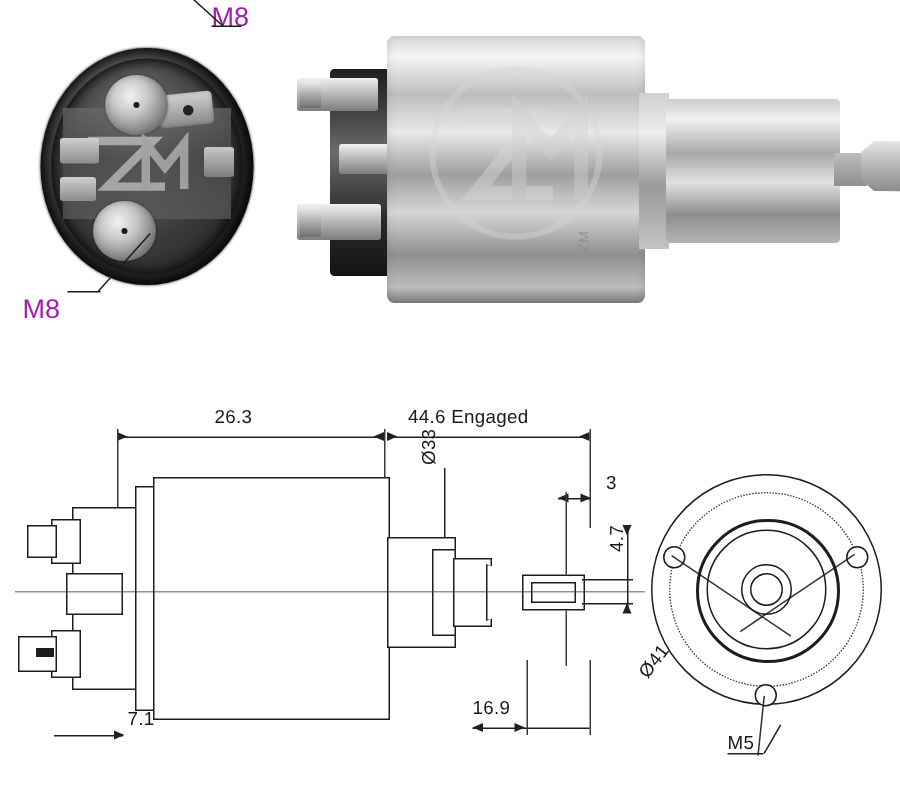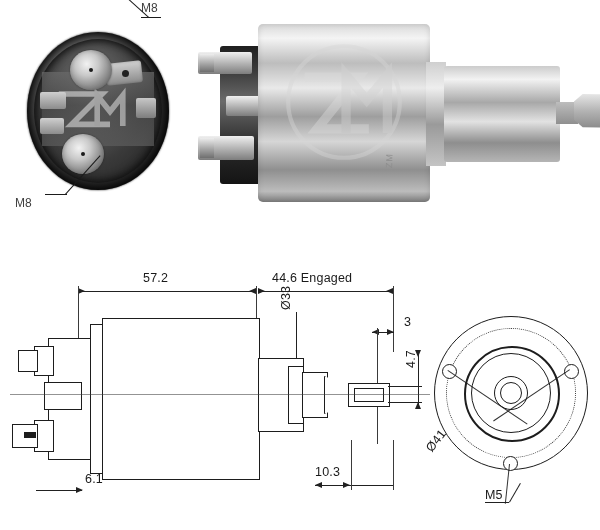--- a/index.html
+++ b/index.html
@@ -4,21 +4,21 @@
 <style>
   html,body{margin:0;padding:0;background:#fff;}
   body{width:600px;height:530px;position:relative;overflow:hidden;
        font-family:"Liberation Sans",sans-serif;color:#111;}
   .stage{position:absolute;inset:0;background:#ffffff;}
 
   
   .abs{position:absolute;}
   .dim{font-size:12.5px;color:#1a1a1a;letter-spacing:.2px;white-space:nowrap;font-family:"Liberation Sans",sans-serif;}
   .rot90{transform:rotate(-90deg);transform-origin:left top;}
-  .lbl{font-size:12px;color:#404040;white-space:nowrap;}
+  .lbl{font-size:18px;color:#a21caf;white-space:nowrap;}
 
   
   .ln{position:absolute;background:#1b1b1b;}
   .hl{height:1px;}
 
   
   #face-photo{left:18px;top:14px;width:160px;height:190px;}
   .face-outer{position:absolute;left:9px;top:18px;width:142px;height:158px;border-radius:50%;
      background:
        radial-gradient(ellipse at 38% 30%, #8d8d8d 0%, #5d5d5d 28%, #2d2d2d 62%, #171717 100%);
@@ -163,21 +163,21 @@
 
     <div class="sp-mid"></div>
     <div class="sp-nose"></div>
     <div class="sp-stem"></div>
     <div class="sp-blade"></div>
 
   </div>
 
   <div class="abs" id="drawing">
 
-    <div class="abs dim" style="left:143px;top:21px;">57.2</div>
+    <div class="abs dim" style="left:143px;top:21px;">26.3</div>
 
     <div class="abs dim" style="left:272px;top:21px;">44.6 Engaged</div>
 
     <div class="dl h" style="left:78px;top:41px;width:178px;"></div>
     <div class="arrow ar-r" style="left:78px;top:38px;"></div>
     <div class="arrow ar-l" style="left:249px;top:38px;"></div>
 
     <div class="dl v thin" style="left:78px;top:36px;height:172px;"></div>
     <div class="dl v thin" style="left:256px;top:36px;height:96px;"></div>
 
@@ -198,25 +198,25 @@
     <div class="arrow ar-u" style="left:415px;top:152px;"></div>
 
     <div class="abs dim rot90" style="left:279px;top:60px;">Ø33</div>
     <div class="dl v" style="left:296px;top:62px;height:56px;"></div>
 
     <div class="abs dim rot90" style="left:185px;top:120px;">Ø56.4</div>
     <div class="dl v" style="left:201px;top:80px;height:128px;"></div>
     <div class="arrow ar-u" style="left:198px;top:80px;"></div>
     <div class="arrow ar-d" style="left:198px;top:202px;"></div>
 
-    <div class="abs dim" style="left:85px;top:222px;">6.1</div>
+    <div class="abs dim" style="left:85px;top:222px;">7.1</div>
     <div class="dl h" style="left:36px;top:240px;width:46px;"></div>
     <div class="arrow ar-r" style="left:76px;top:237px;"></div>
 
-    <div class="abs dim" style="left:315px;top:215px;">10.3</div>
+    <div class="abs dim" style="left:315px;top:215px;">16.9</div>
     <div class="dl h" style="left:315px;top:235px;width:78px;"></div>
     <div class="arrow ar-r" style="left:343px;top:232px;"></div>
     <div class="arrow ar-l" style="left:315px;top:232px;"></div>
     <div class="dl v thin" style="left:351px;top:190px;height:50px;"></div>
     <div class="dl v thin" style="left:393px;top:190px;height:50px;"></div>
 
     <div class="part" style="left:48px;top:88px;width:42px;height:120px;"></div>
     <div class="part" style="left:34px;top:96px;width:18px;height:28px;"></div>
     <div class="part" style="left:34px;top:170px;width:18px;height:30px;"></div>
     <div class="part" style="left:18px;top:100px;width:18px;height:20px;"></div>

